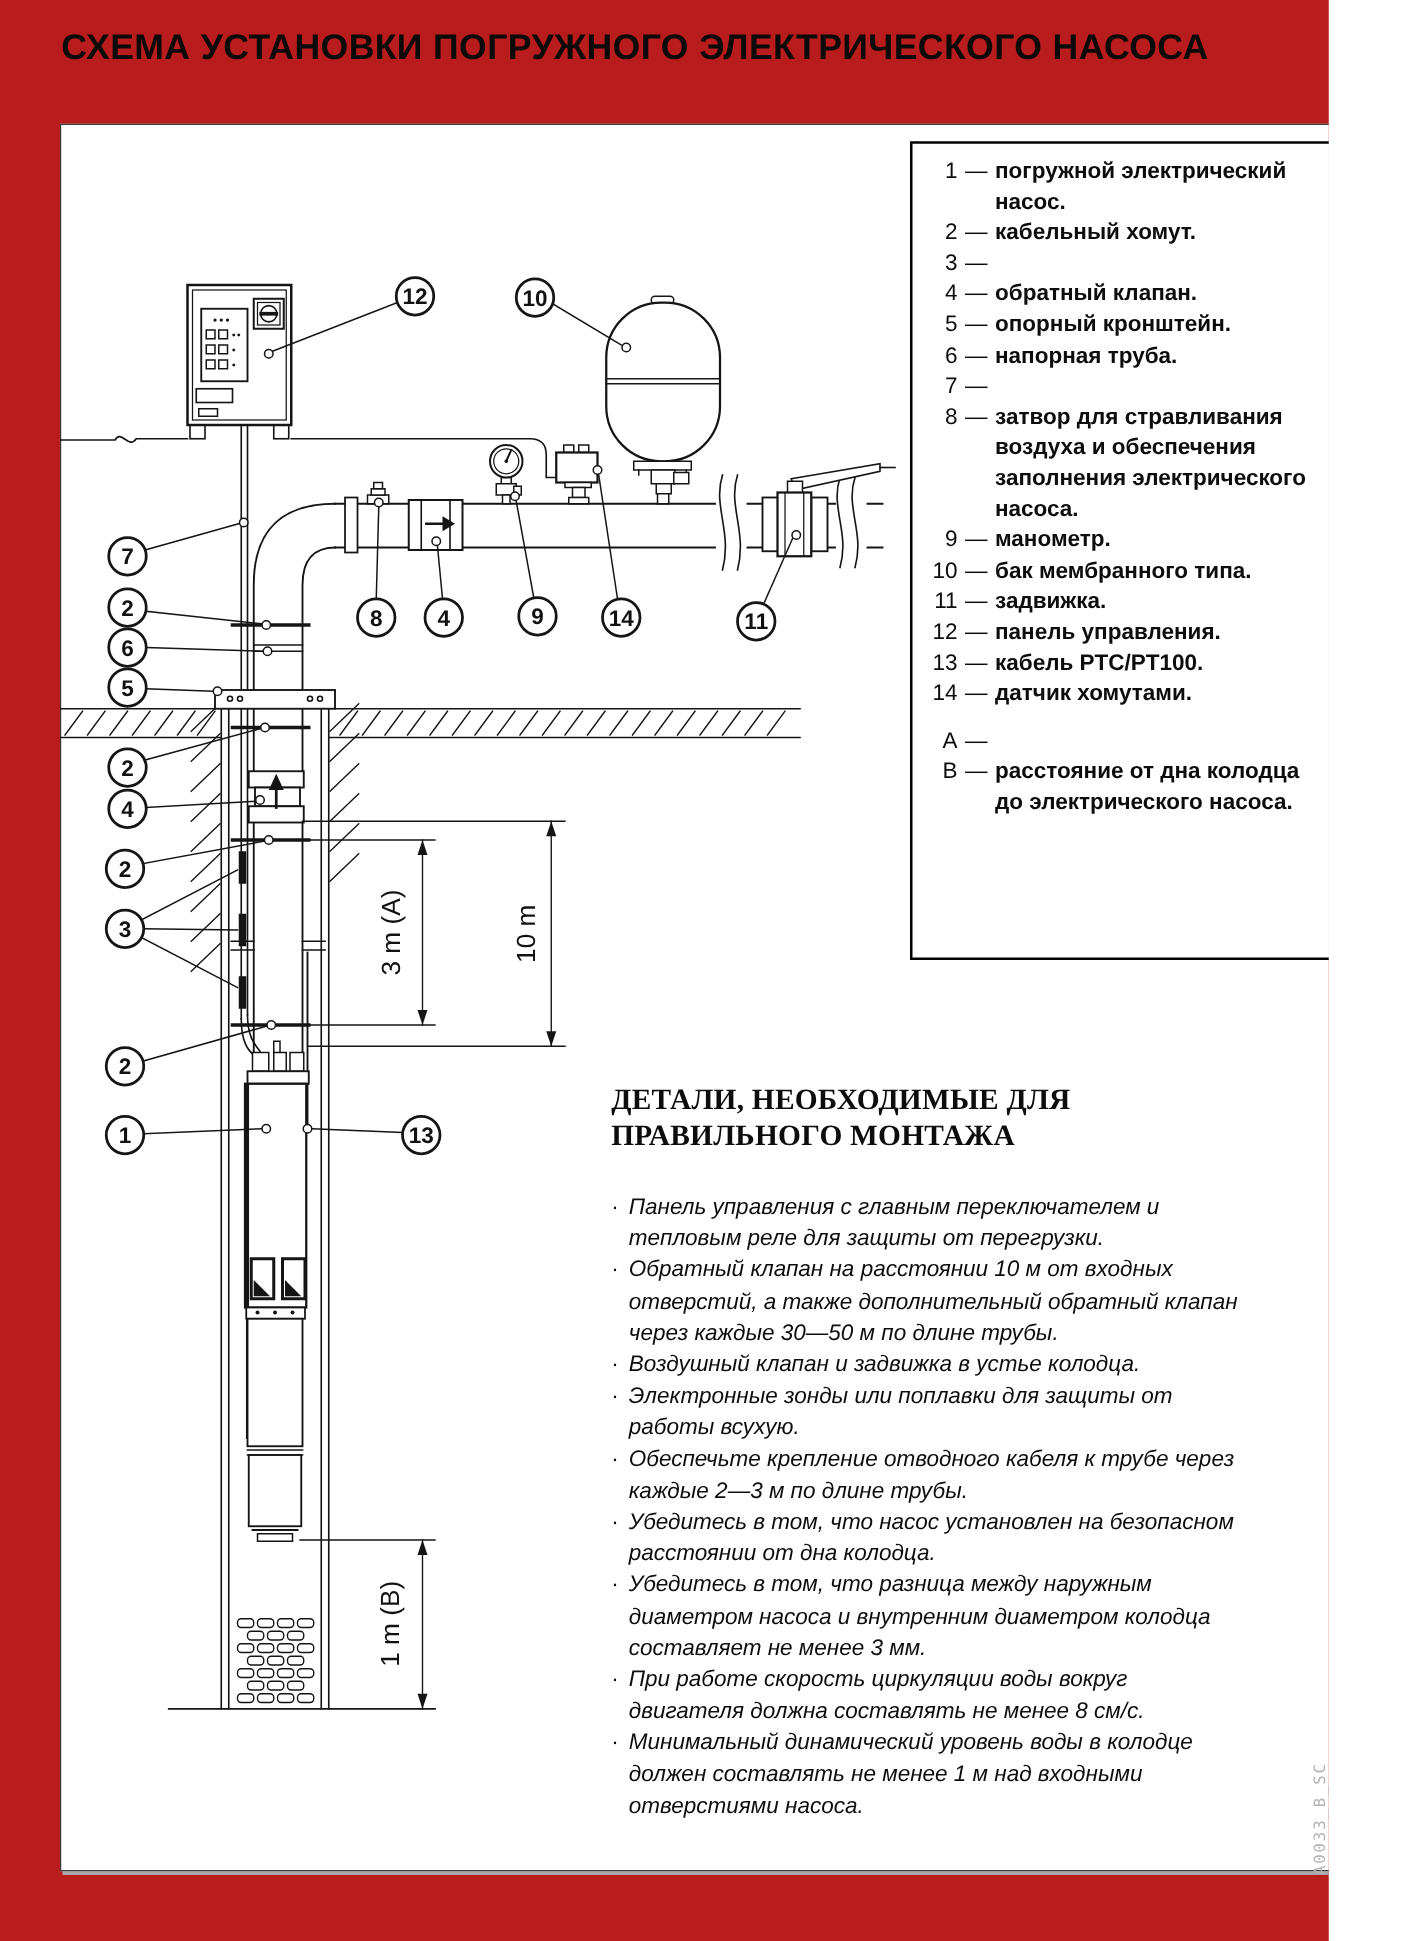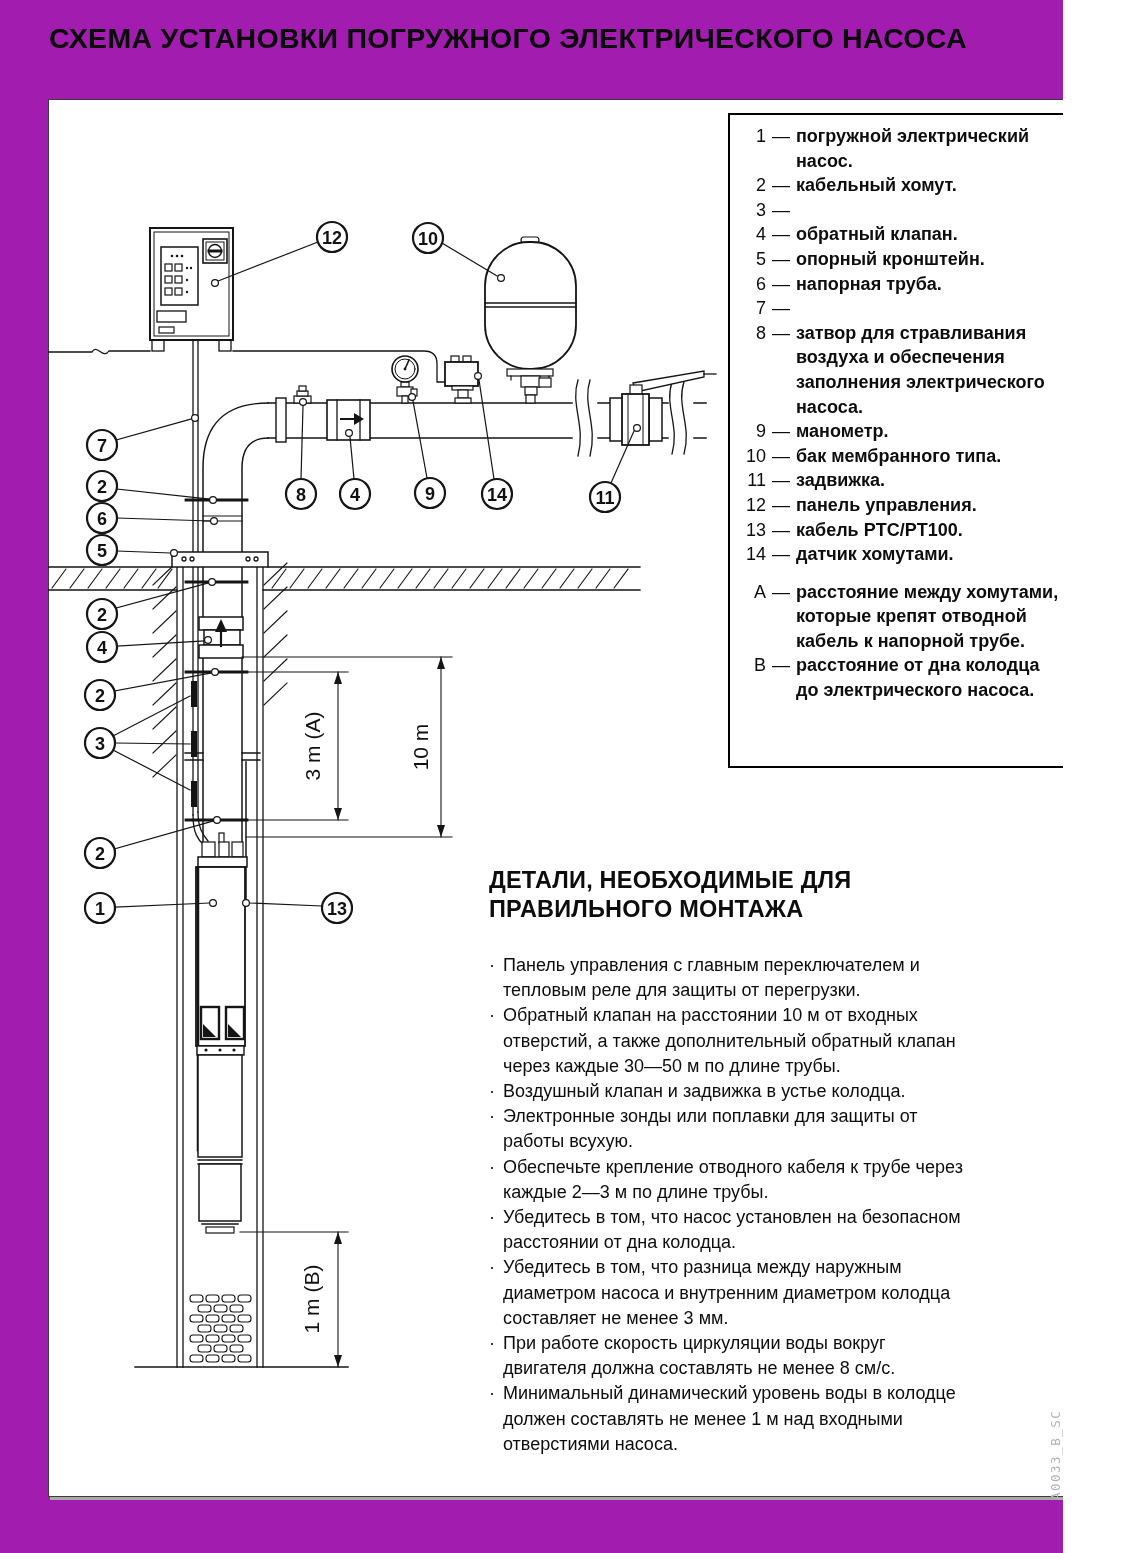--- a/index.html
+++ b/index.html
@@ -1,35 +1,35 @@
 <!DOCTYPE html>
 <html><head>
 <meta charset="utf-8">
 <style>
   html,body{margin:0;padding:0;background:#fff;}
-  #page{position:relative;width:1063px;height:1553px;background:#a21caf;overflow:hidden;
+  #page{position:relative;width:1063px;height:1553px;background:#b91c1c;overflow:hidden;
         font-family:"Liberation Sans",sans-serif;color:#0d0d0d;}
   #title{position:absolute;left:49px;top:22px;font-size:28.5px;font-weight:700;
          letter-spacing:.3px;white-space:nowrap;color:#0a0a0a;}
   #main-box{position:absolute;left:48px;top:99px;width:1033px;height:1398px;
             border:1.5px solid #3c3c3c;box-shadow:2px 3px 0 #a9a9a9;background:#fff;box-sizing:border-box;}
   #diagram-svg{position:absolute;left:48px;top:99px;}
   #legend-box{position:absolute;left:728px;top:113px;width:347px;height:655px;box-sizing:border-box;
               border:2.2px solid #000;background:#fff;padding:9px 6px 6px 6px;font-size:18px;line-height:24.6px;}
   .lg-row{display:flex;align-items:flex-start;}
   .lg-num{flex:none;width:30px;text-align:right;}
   .lg-dash{flex:none;margin:0 6px;}
   .lg-txt{flex:1;white-space:pre-line;font-weight:bold;}
   #legend-notes{margin-top:13px;}
   #details{position:absolute;left:489px;top:866px;width:590px;}
   #details-heading{font-size:23.5px;font-weight:700;line-height:28.5px;letter-spacing:.2px;
-                   white-space:pre-line;margin:0 0 30px 0;}
+                   white-space:pre-line;margin:0 0 30px 0;font-family:Liberation Serif, serif;}
   .b-row{display:flex;align-items:flex-start;font-size:18px;line-height:25.2px;}
   .b-dot{flex:none;width:14px;text-align:left;}
-  .b-txt{flex:1;white-space:pre-line;}
+  .b-txt{flex:1;white-space:pre-line;font-style:italic;}
   #watermark{position:absolute;left:1048px;top:1380px;height:120px;
              writing-mode:vertical-rl;transform:rotate(180deg);
              font-family:"DejaVu Sans Mono",monospace;font-size:12.5px;letter-spacing:1.5px;color:#b3b3b3;}
   #diagram-svg *{vector-effect:none;}
   #diagram-svg text{font-family:"Liberation Sans",sans-serif;fill:#111;stroke:none;}
   .co-num{font-size:18px;font-weight:700;text-anchor:middle;}
   .dim-label{font-size:21px;text-anchor:middle;}
 </style>
 </head>
 <body>
@@ -512,23 +512,20 @@
           <span class="lg-num">14</span>
           <span class="lg-dash">—</span>
           <span class="lg-txt">датчик хомутами.</span>
         </div>
       </div>
     <div id="legend-notes">
 
         <div class="lg-row">
           <span class="lg-num">А</span>
           <span class="lg-dash">—</span>
-          <span class="lg-txt">расстояние между хомутами,
-которые крепят отводной
-кабель к напорной трубе.</span>
         </div>
 
         <div class="lg-row">
           <span class="lg-num">В</span>
           <span class="lg-dash">—</span>
           <span class="lg-txt">расстояние от дна колодца
 до электрического насоса.</span>
         </div>
       </div>
   </div>

